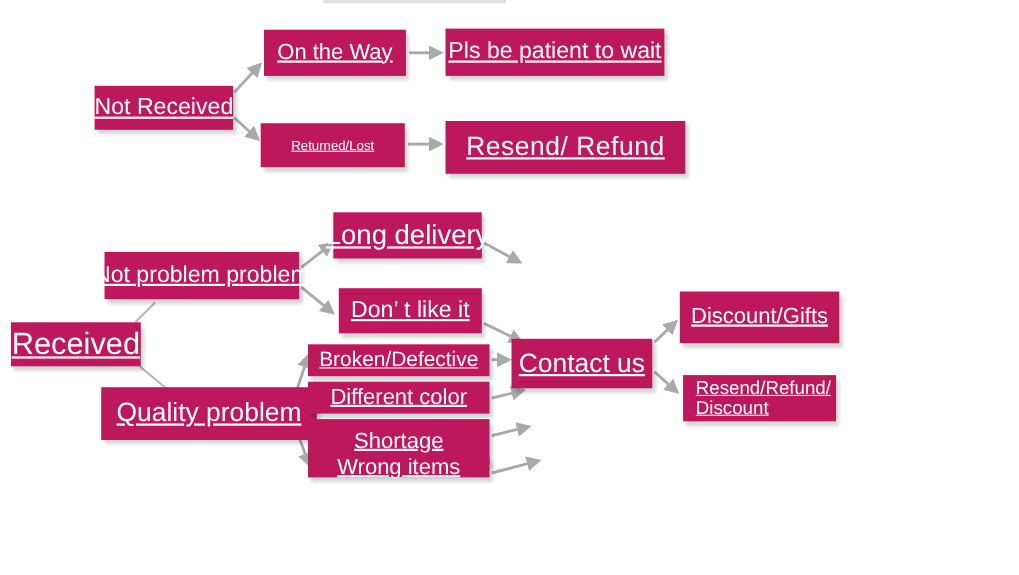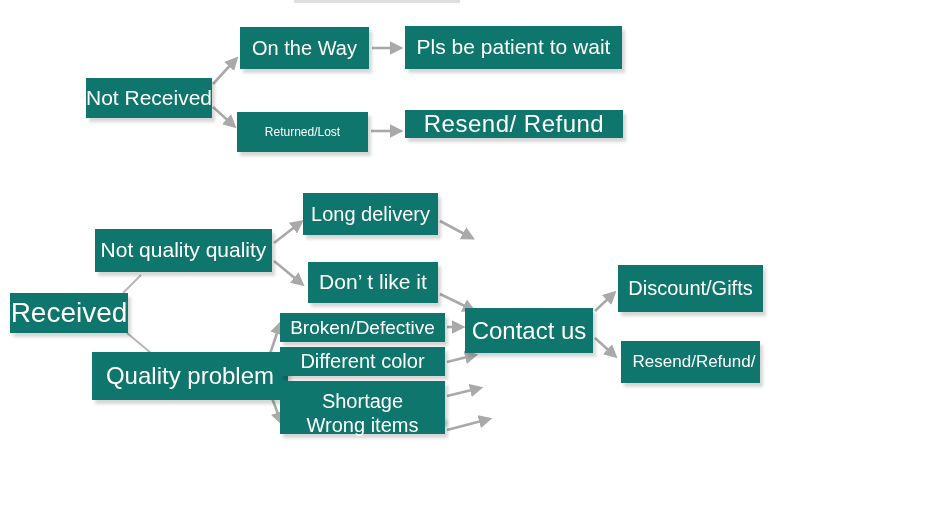--- a/index.html
+++ b/index.html
@@ -17,46 +17,47 @@
   }
   .connectors {
     position: absolute;
     left: 0; top: 0;
     width: 926px; height: 523px;
     z-index: 1;
   }
   .node {
     position: absolute;
     z-index: 2;
-    background: #0f766e;
+    background: #be185d;
     color: #ffffff;
     display: flex;
     align-items: center;
     justify-content: center;
     text-align: center;
     white-space: nowrap;
     box-shadow: 3px 4px 3px rgba(0,0,0,0.16);
     line-height: 1.05;
+    text-decoration: underline;
   }
   .node.left-align {
     justify-content: center;
     text-align: left;
     white-space: normal;
   }
   
   .n-not-received   { left: 86px;  top: 78px;  width: 126px; height: 40px; font-size: 21px; }
   .n-on-the-way     { left: 240px; top: 27px;  width: 129px; height: 42px; font-size: 20px; }
-  .n-pls-wait       { left: 405px; top: 26px;  width: 217px; height: 43px; font-size: 21px; }
+  .n-pls-wait       { left: 405px; top: 26px;  width: 199px; height: 43px; font-size: 21px; }
   .n-returned-lost  { left: 237px; top: 112px; width: 131px; height: 40px; font-size: 12px; }
-  .n-resend-refund  { left: 405px; top: 110px; width: 218px; height: 28px; font-size: 24px; letter-spacing: 0.5px; }
+  .n-resend-refund  { left: 405px; top: 110px; width: 218px; height: 48px; font-size: 24px; letter-spacing: 0.5px; }
   
   .n-received       { left: 10px;  top: 293px; width: 118px; height: 40px; font-size: 28px; text-align: right; }
   .n-not-quality    { left: 95px;  top: 229px; width: 177px; height: 43px; font-size: 21px; }
   .n-quality        { left: 92px;  top: 352px; width: 196px; height: 48px; font-size: 24px; }
-  .n-long-delivery  { left: 303px; top: 193px; width: 135px; height: 42px; font-size: 20px; }
+  .n-long-delivery  { left: 303px; top: 193px; width: 135px; height: 42px; font-size: 25px; }
   .n-dont-like      { left: 308px; top: 262px; width: 130px; height: 41px; font-size: 21px; }
   .n-broken         { left: 280px; top: 313px; width: 165px; height: 29px; font-size: 19px; }
   .n-diff-color     { left: 280px; top: 347px; width: 165px; height: 29px; font-size: 20px; }
   .n-shortage       { left: 280px; top: 381px; width: 165px; height: 41px; font-size: 20px; }
   .n-wrong-items    { left: 280px; top: 416px; width: 165px; height: 18px; font-size: 20px; }
   .n-contact-us     { left: 465px; top: 308px; width: 128px; height: 45px; font-size: 24px; }
   .n-discount-gifts { left: 618px; top: 265px; width: 145px; height: 47px; font-size: 20px; text-align: center; }
   .n-resend-rd      { left: 621px; top: 341px; width: 139px; height: 42px; font-size: 17px; padding-left: 7px; box-sizing: border-box; }
   .n-resend-rd .lines span { display: block; }
   
@@ -112,30 +113,31 @@
     </g>
   </svg>
 
   <div class="node n-not-received">Not Received</div>
   <div class="node n-on-the-way">On the Way</div>
   <div class="node n-pls-wait">Pls be patient to wait</div>
   <div class="node n-returned-lost">Returned/Lost</div>
   <div class="node n-resend-refund">Resend/ Refund</div>
 
   <div class="node n-received">Received</div>
-  <div class="node n-not-quality">Not quality quality</div>
+  <div class="node n-not-quality">Not problem problem</div>
   <div class="node n-quality">Quality problem</div>
   <div class="node n-long-delivery">Long delivery</div>
   <div class="node n-broken">Broken/Defective</div>
   <div class="node n-dont-like">Don’ t like it</div>
   <div class="node n-diff-color">Different color</div>
   <div class="node n-shortage">Shortage</div>
   <div class="node n-wrong-items">Wrong items</div>
   <div class="node n-contact-us">Contact us</div>
   <div class="node n-discount-gifts">Discount/Gifts</div>
 
   <div class="node n-resend-rd left-align">
     <div class="lines">
       <span>Resend/Refund/</span>
+      <span>Discount</span>
     </div>
   </div>
 
 </div>
 
 </body></html>

